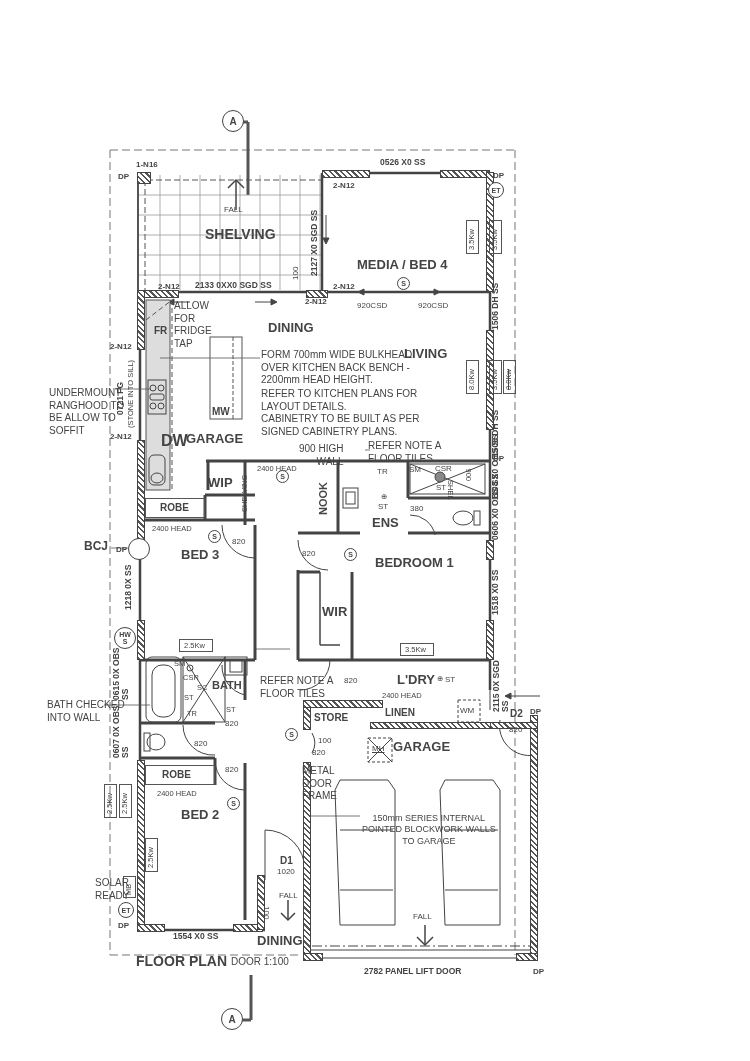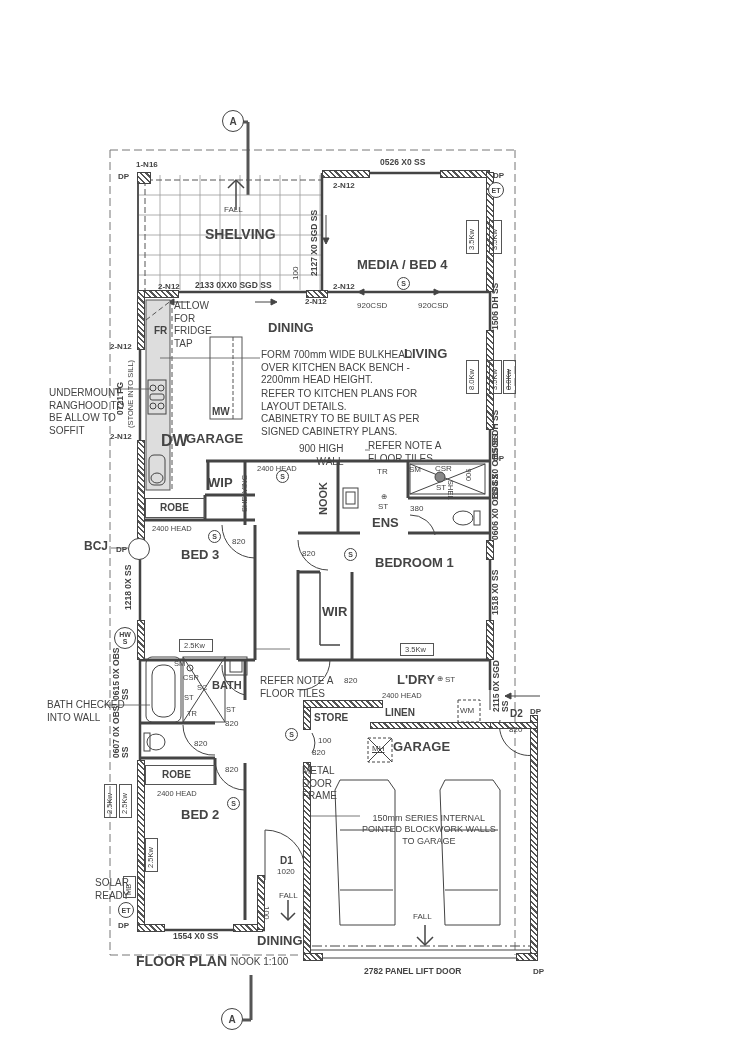--- a/index.html
+++ b/index.html
@@ -451,13 +451,13 @@
     <span>S</span>
   </div>
 <div class="circ" style="left:285px;top:728px;width:13px;height:13px;">
     <span>S</span>
   </div>
 <div class="circ" style="left:227px;top:797px;width:13px;height:13px;">
     <span>S</span>
   </div>
 
 <div class="lbl" style="left:136px;top:954px;font-size:14px;font-weight:bold;color:#444;">FLOOR PLAN</div>
-<div class="lbl" style="left:231px;top:957px;font-size:10px;color:#444;">NOOK 1:100</div>
+<div class="lbl" style="left:231px;top:957px;font-size:10px;color:#444;">DOOR 1:100</div>
 
 </body></html>

